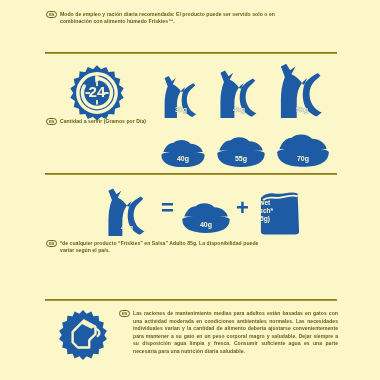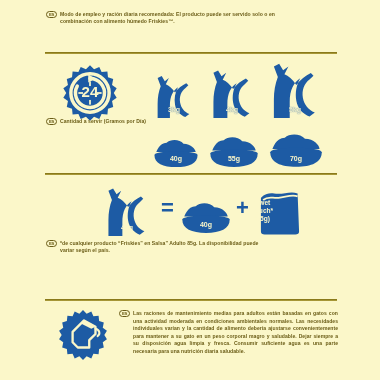--- a/index.html
+++ b/index.html
@@ -40,21 +40,21 @@
     font-size: 5.1px; line-height: 7.4px;
     font-weight: bold;
     color: #6a5c16;
     letter-spacing: 0.05px;
   }
 
   
   #intro-text { position: absolute; left: 46px; top: 11px; width: 250px; }
 
   
-  #ration-section { position: absolute; left: 0; top: 58px; width: 340px; height: 110px; }
+  #ration-section { position: absolute; left: 7px; top: 58px; width: 340px; height: 110px; }
 
   .badge24 { position: absolute; left: 61px; top: 6px; width: 58px; height: 58px; }
 
   .row-cats { position: absolute; left: 0; top: 2px; width: 380px; height: 58px; }
   .row-bowls { position: absolute; left: 0; top: 64px; width: 380px; height: 46px; }
 
   .cat-item { position: absolute; bottom: 0; }
   .cat-item .cat-kg {
     position: absolute; left: 0; right: 0;
     bottom: 5px;

